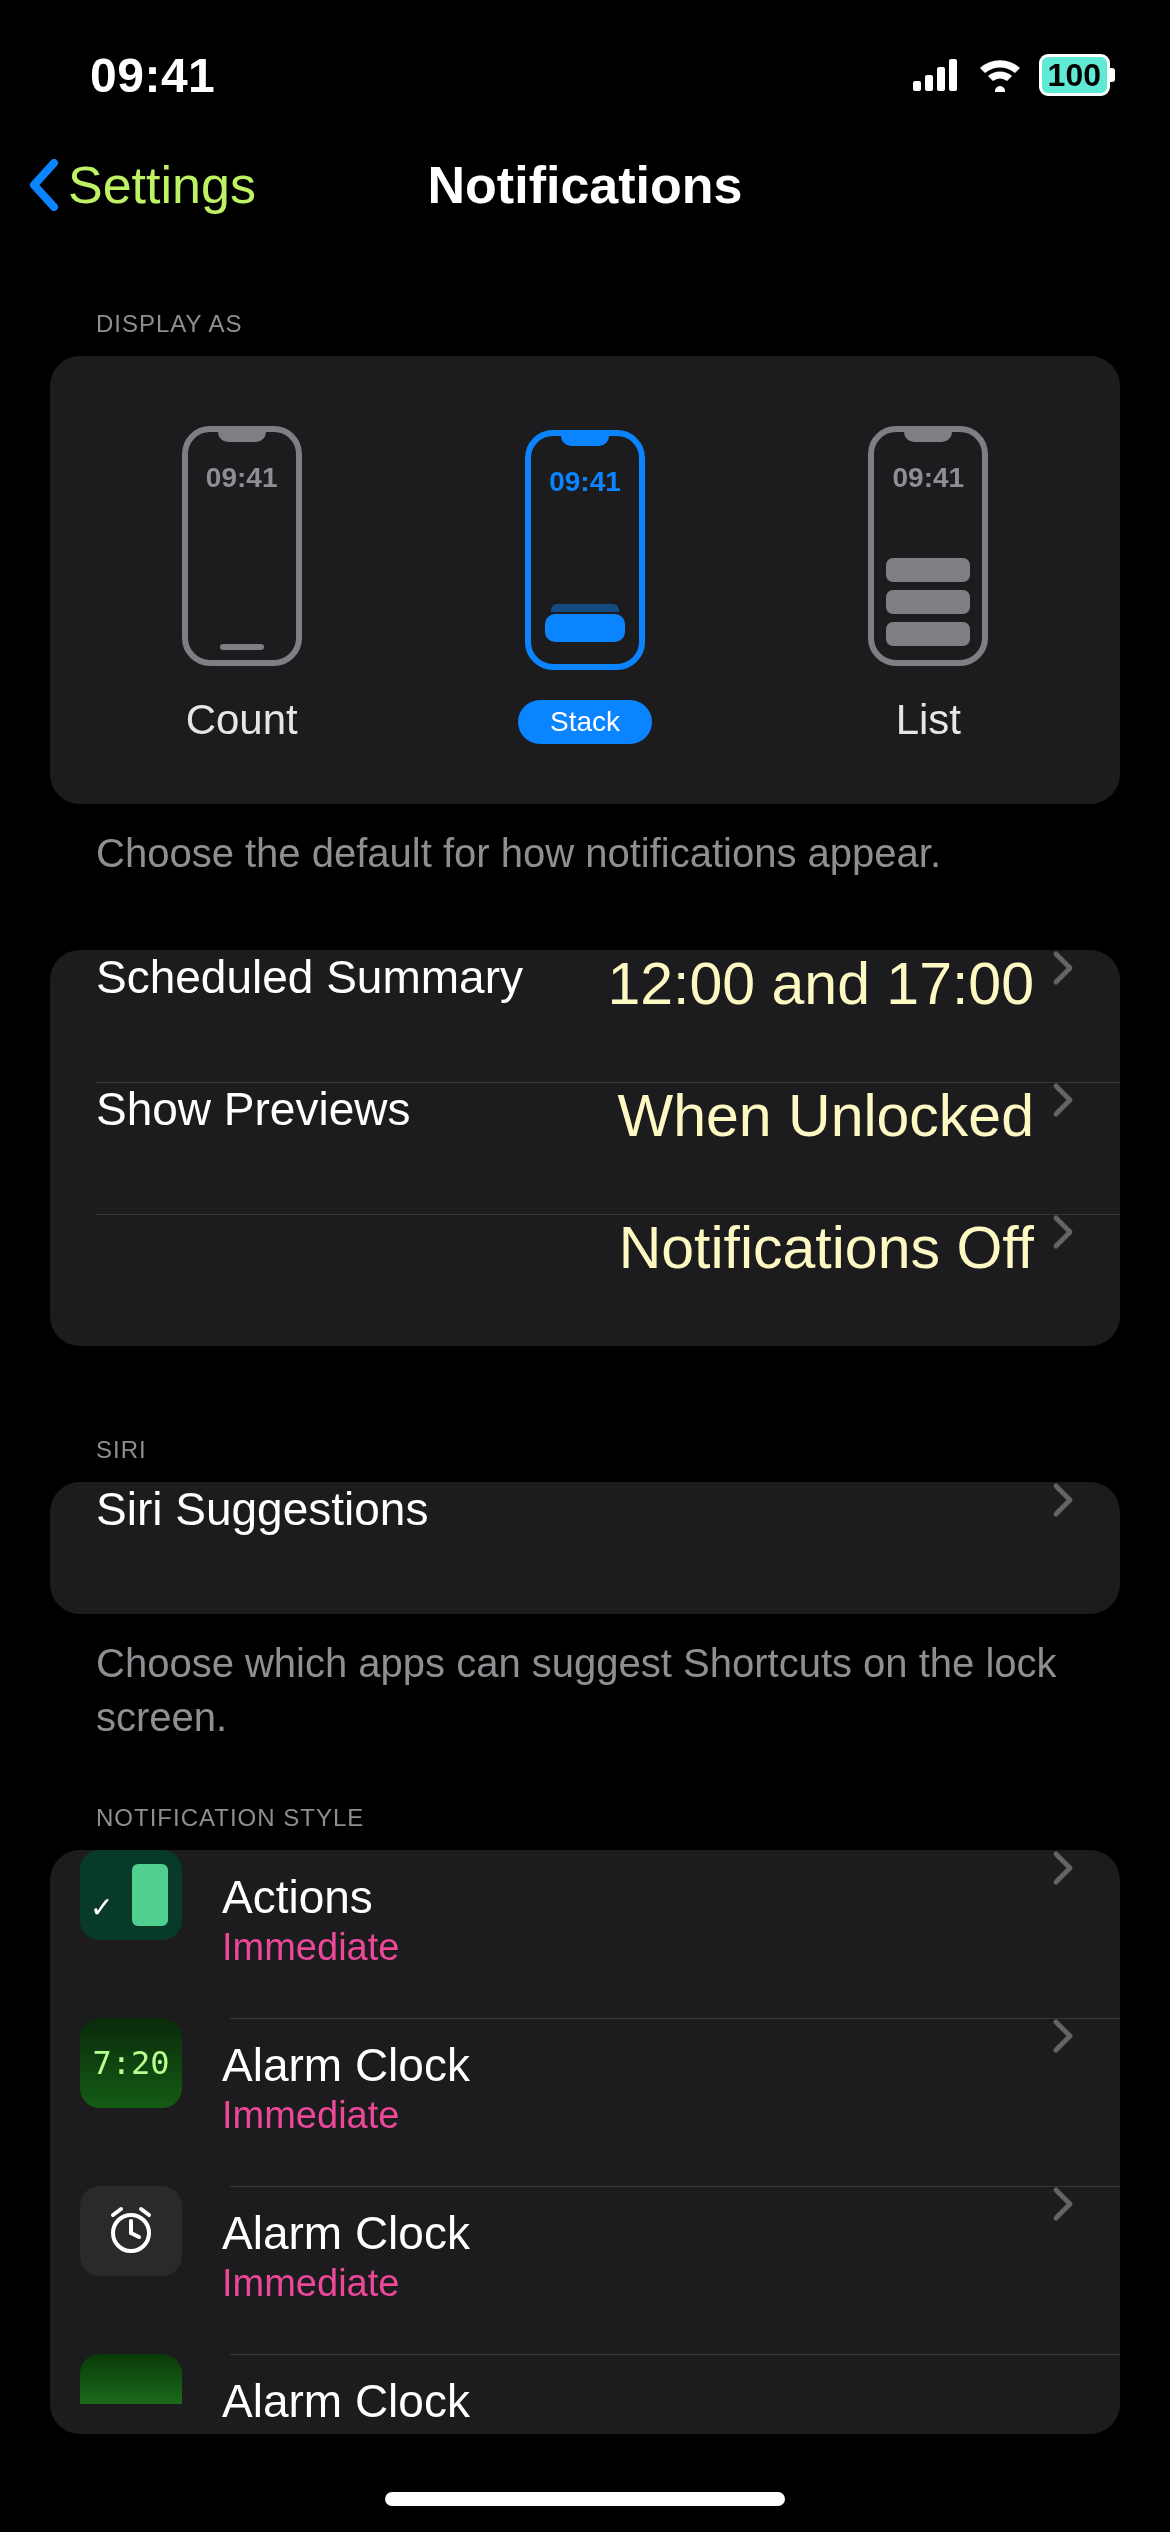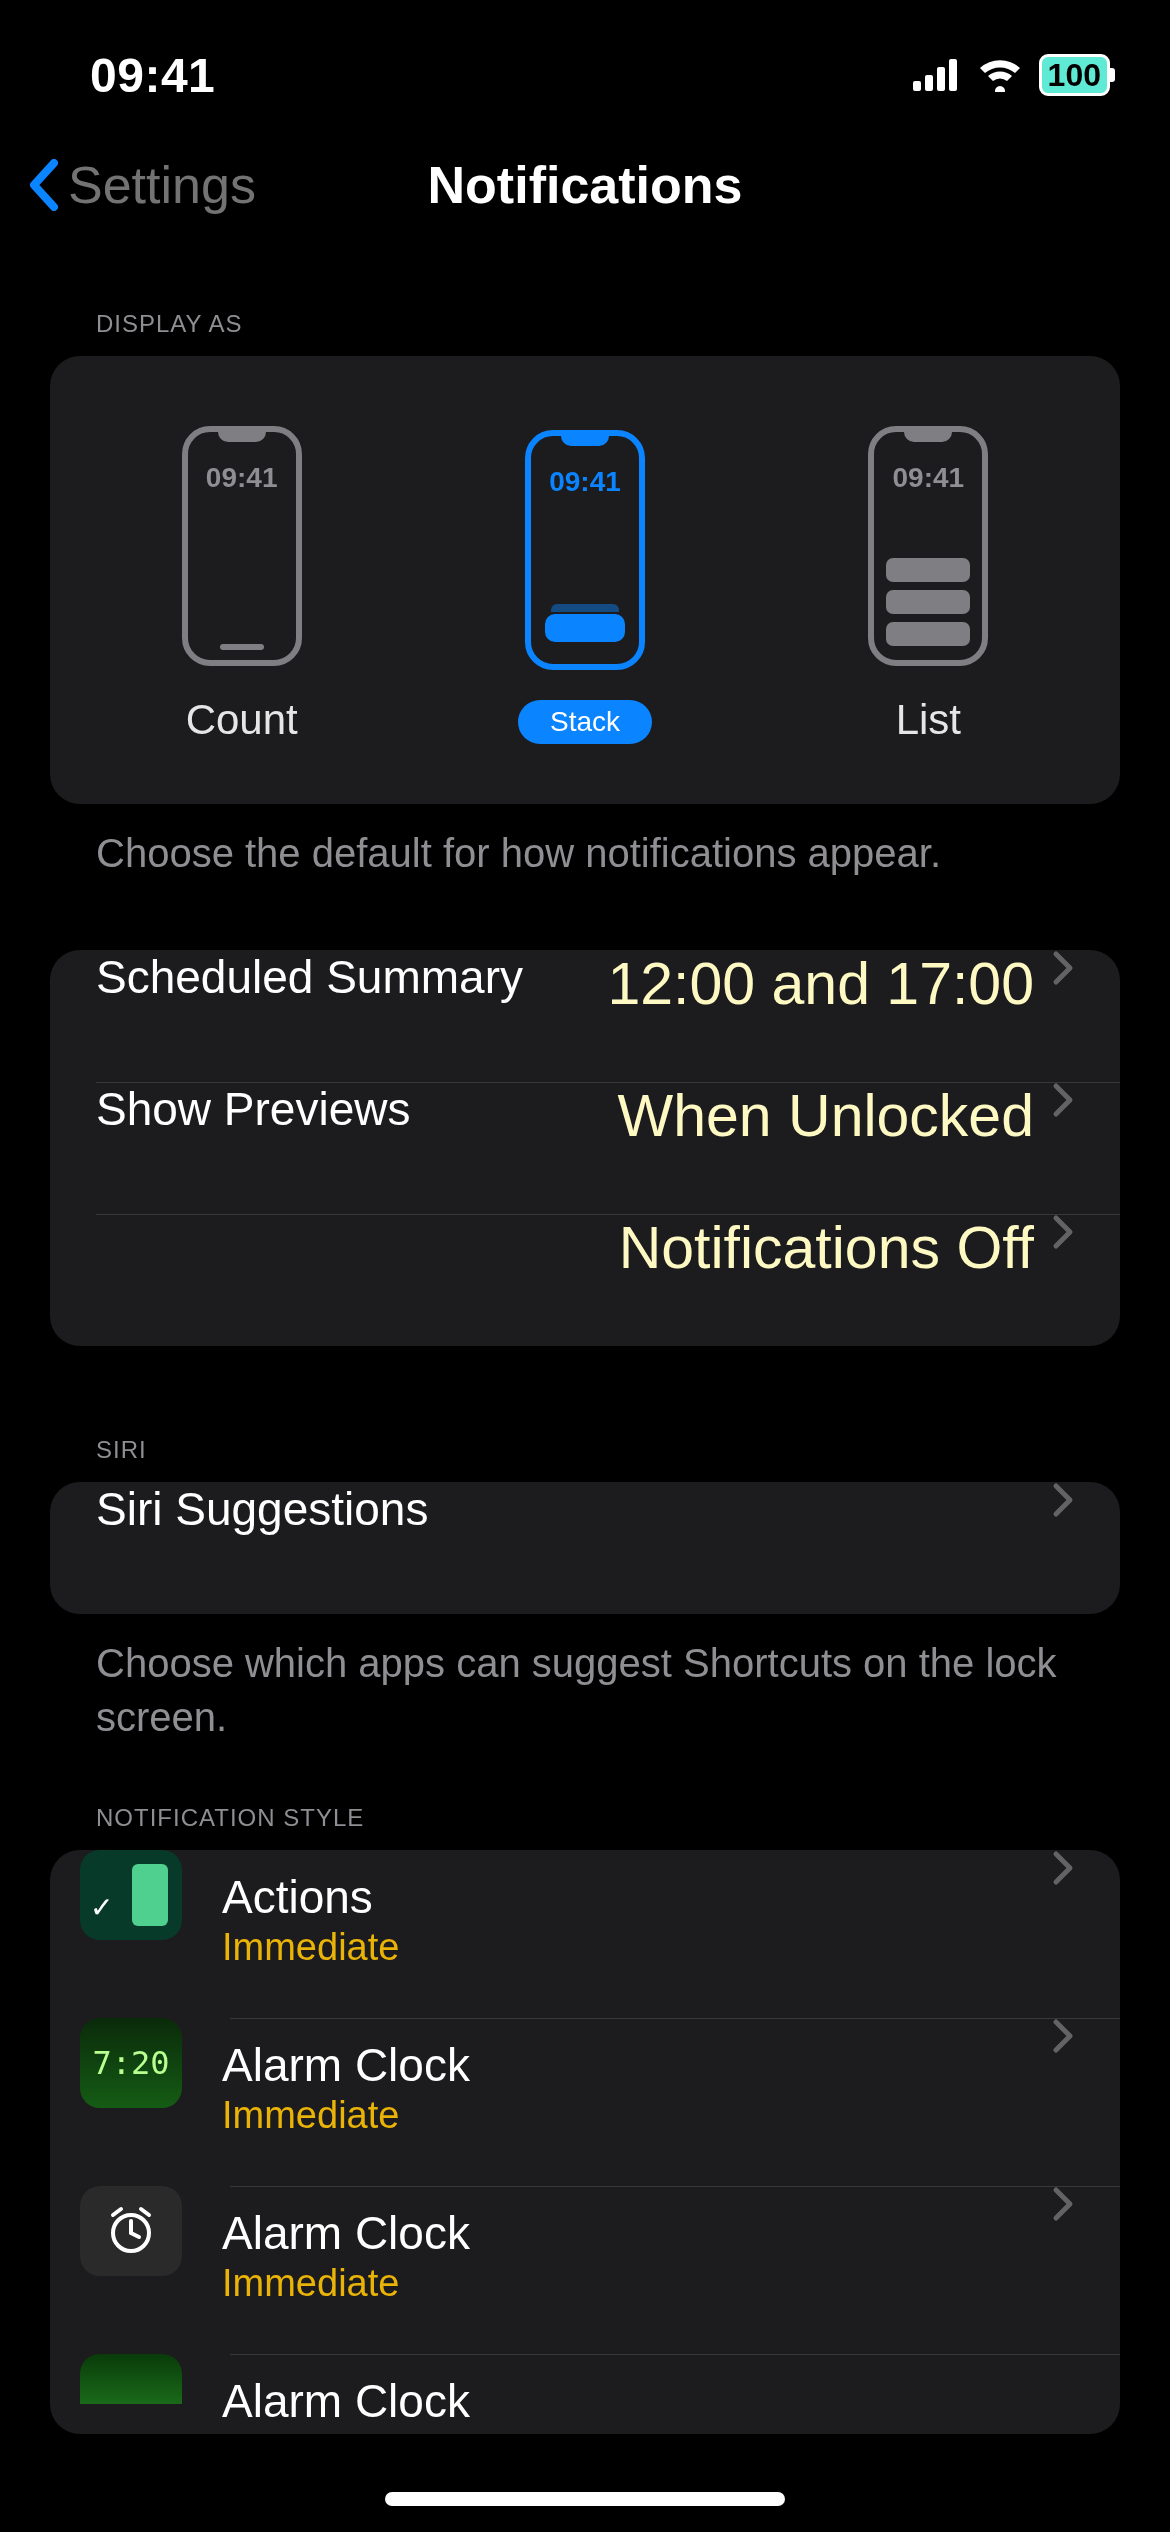--- a/index.html
+++ b/index.html
@@ -7,21 +7,21 @@
 
   
   .status-bar { display: flex; justify-content: space-between; align-items: center; padding: 30px 60px 0 90px; height: 120px; }
   .status-time { font-size: 48px; font-weight: 700; letter-spacing: 0.5px; }
   .status-right { display: flex; align-items: center; gap: 16px; }
   .battery-box { border: 3px solid #fff; border-radius: 9px; padding: 2px 6px; font-size: 32px; font-weight: 700; line-height: 1; position: relative; background:#5eead4; color:#000;}
   .battery-box::after { content:""; position:absolute; right:-8px; top:50%; transform:translateY(-50%); width:5px; height:14px; background:#fff; border-radius:0 3px 3px 0; }
 
   
   .nav-bar { position: relative; height: 130px; display:flex; align-items:center; }
-  .nav-back { display:flex; align-items:center; gap:6px; color:#737373; font-size:52px; font-weight:400; padding-left:26px; }
+  .nav-back { display:flex; align-items:center; gap:6px; color:#bef264; font-size:52px; font-weight:400; padding-left:26px; }
   .nav-title { position:absolute; left:50%; transform:translateX(-50%); font-size:52px; font-weight:600; color:#fff; }
 
   
   .content { padding: 0 50px; }
   .section-header { color:#8e8e93; font-size:24px; font-weight:400; letter-spacing:1px; text-transform:uppercase; padding: 60px 46px 18px 46px; }
   .section-footer { color:#8e8e93; font-size:40px; font-weight:400; padding: 22px 46px 0 46px; line-height:1.35; }
 
   .group { background:#1c1c1e; border-radius:30px; overflow:hidden; }
 
   
@@ -51,21 +51,21 @@
   .row-spacer { flex:1; }
   .row-value { font-size:59px; color:#fef9c3; margin-right:18px; }
   .chevron { color:#636366; }
 
   
   .app-group .row { min-height:168px; padding-left:30px; }
   .app-group .row + .row::before { left:180px; }
   .app-icon { width:102px; height:90px; border-radius:20px; margin-right:40px; flex:0 0 auto; display:flex; align-items:center; justify-content:center; font-size:44px; color:#fff; }
   .app-text { display:flex; flex-direction:column; gap:2px;margin-top:20px; }
   .app-name { font-size:46px; color:#fff; }
-  .app-sub { font-size:38px; color:#eab308; }
+  .app-sub { font-size:38px; color:#ec4899; }
 
   .icon-actions { background:#083a2a; position:relative; }
   .icon-actions::after { content:""; position:absolute; right:14px; top:14px; bottom:14px; width:36px; background:#4fd08f; border-radius:6px; }
   .icon-actions::before { content:"✓"; position:absolute; left:10px; bottom:16px; font-size:28px; color:#fff; }
   .icon-alarm1 { background:linear-gradient(180deg,#0a2a0a,#155c15); font-family:monospace; font-size:32px; color:#b7ff8f; }
   .icon-alarm2 { background:#2a2a2a; }
   .icon-alarm3 { background:linear-gradient(180deg,#093b09,#1a6a1a); }
 
   
   .home-indicator { position:absolute; bottom:26px; left:50%; transform:translateX(-50%); width:400px; height:14px; background:#fff; border-radius:10px; }

